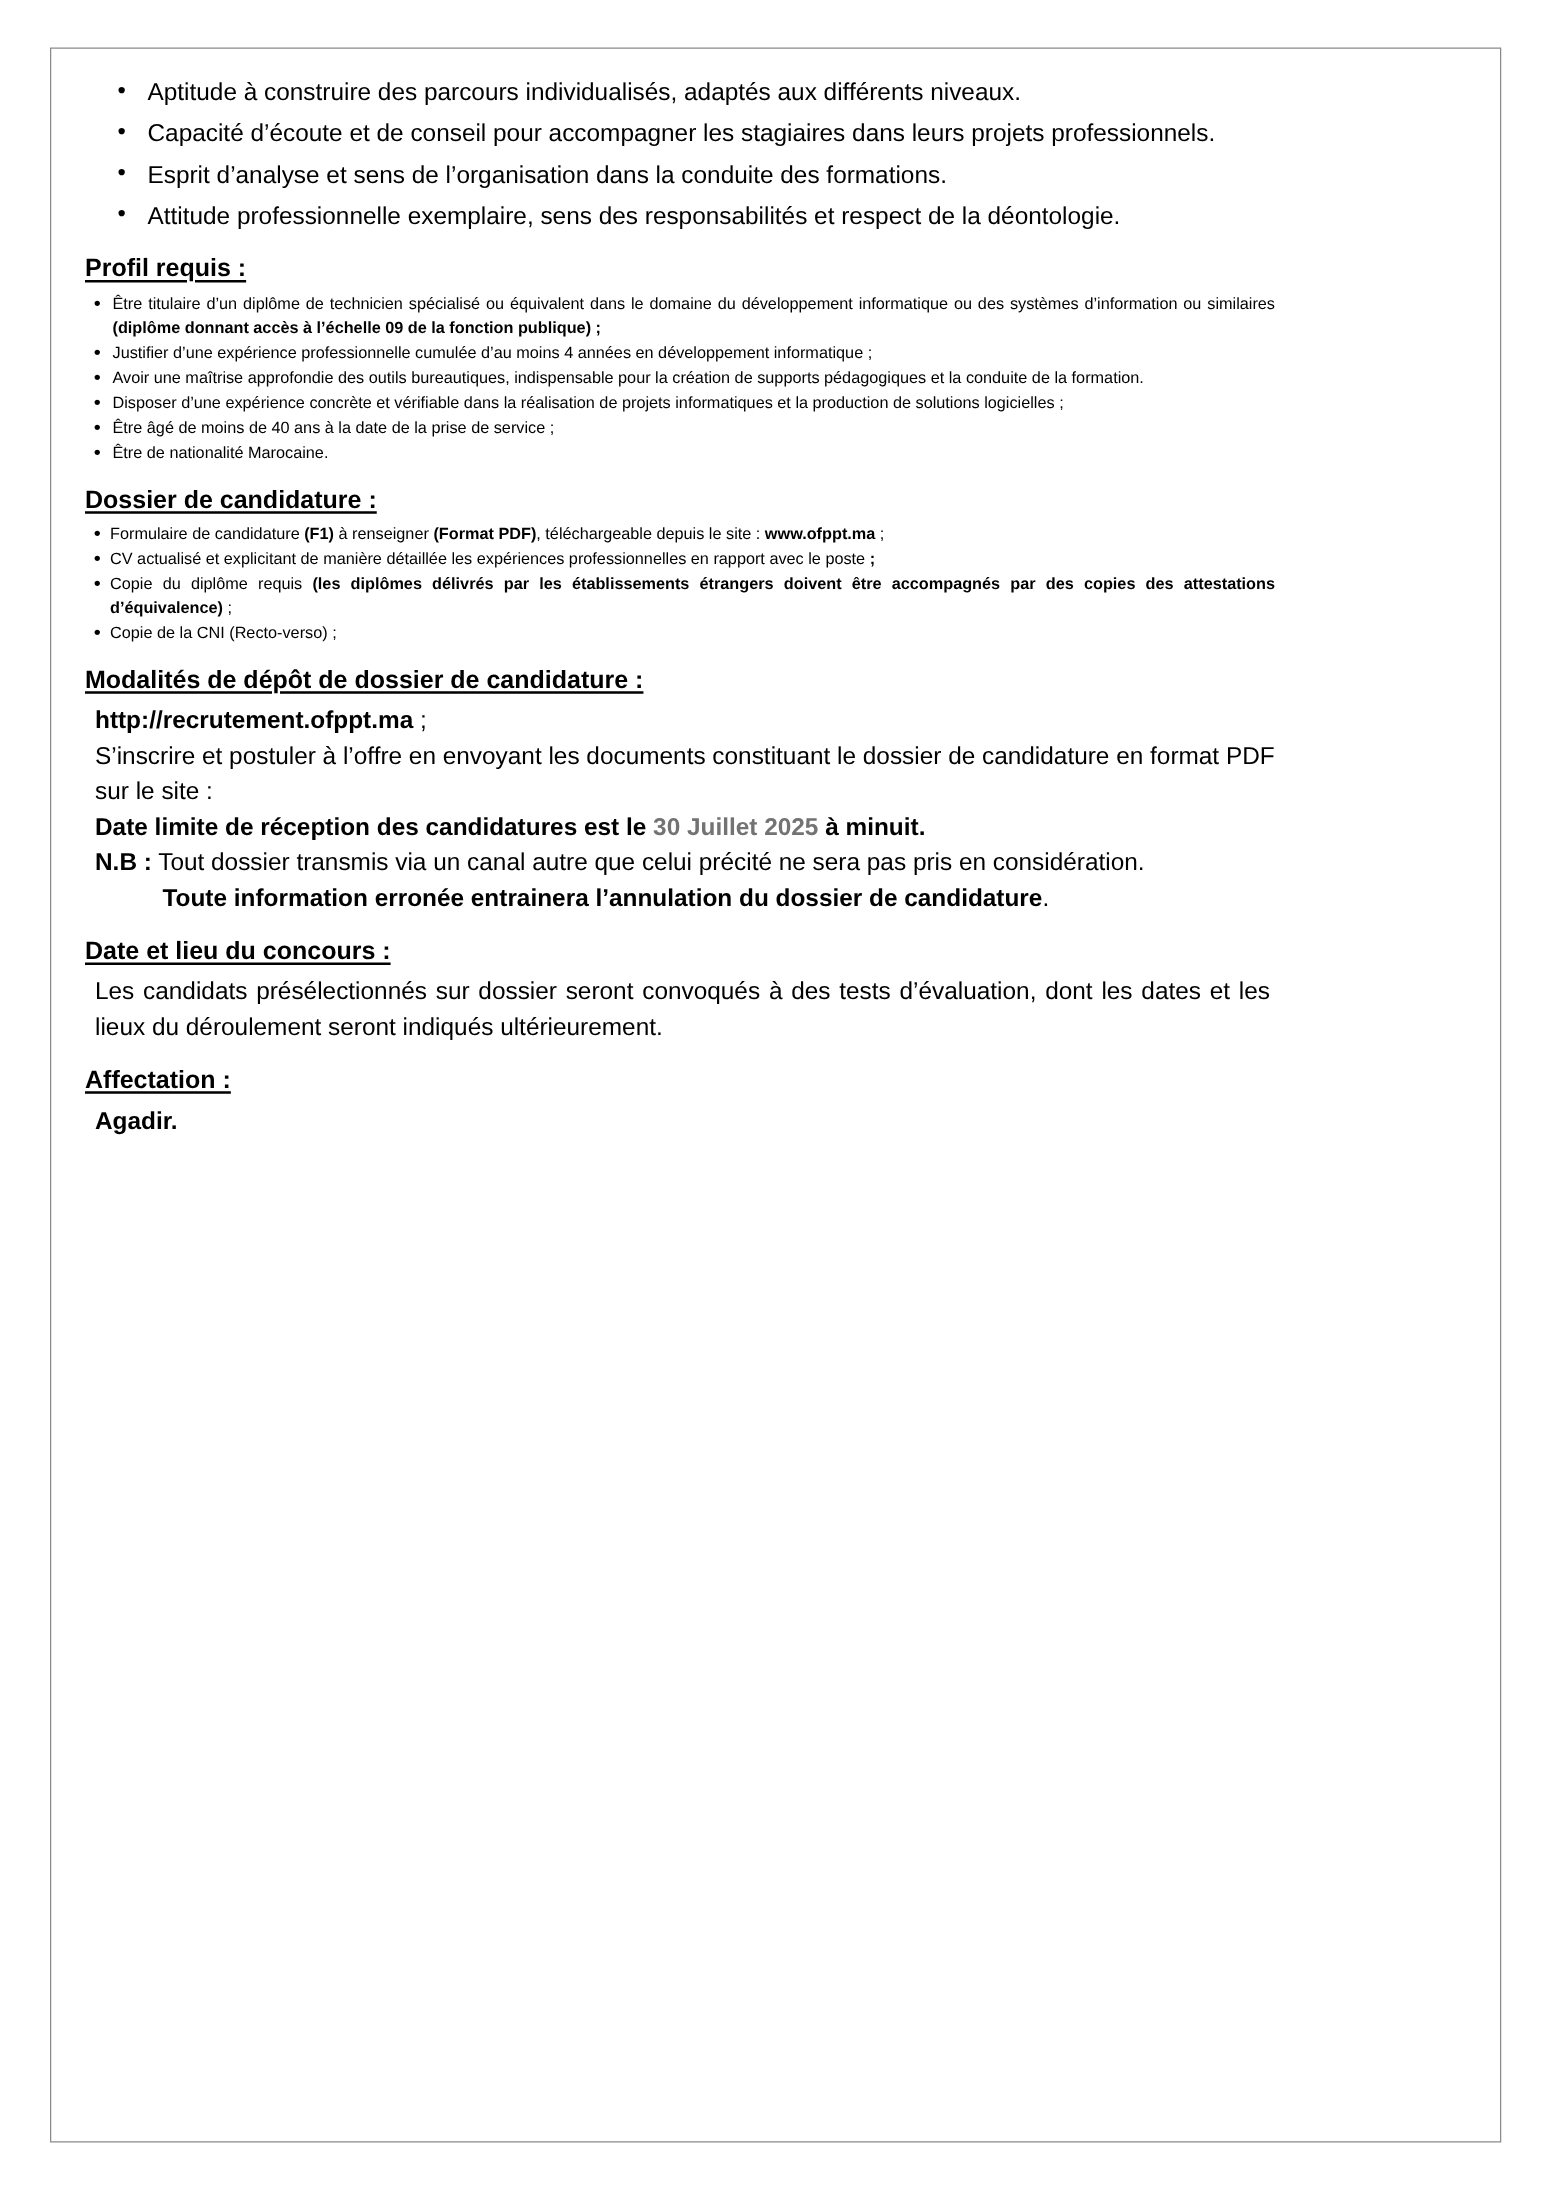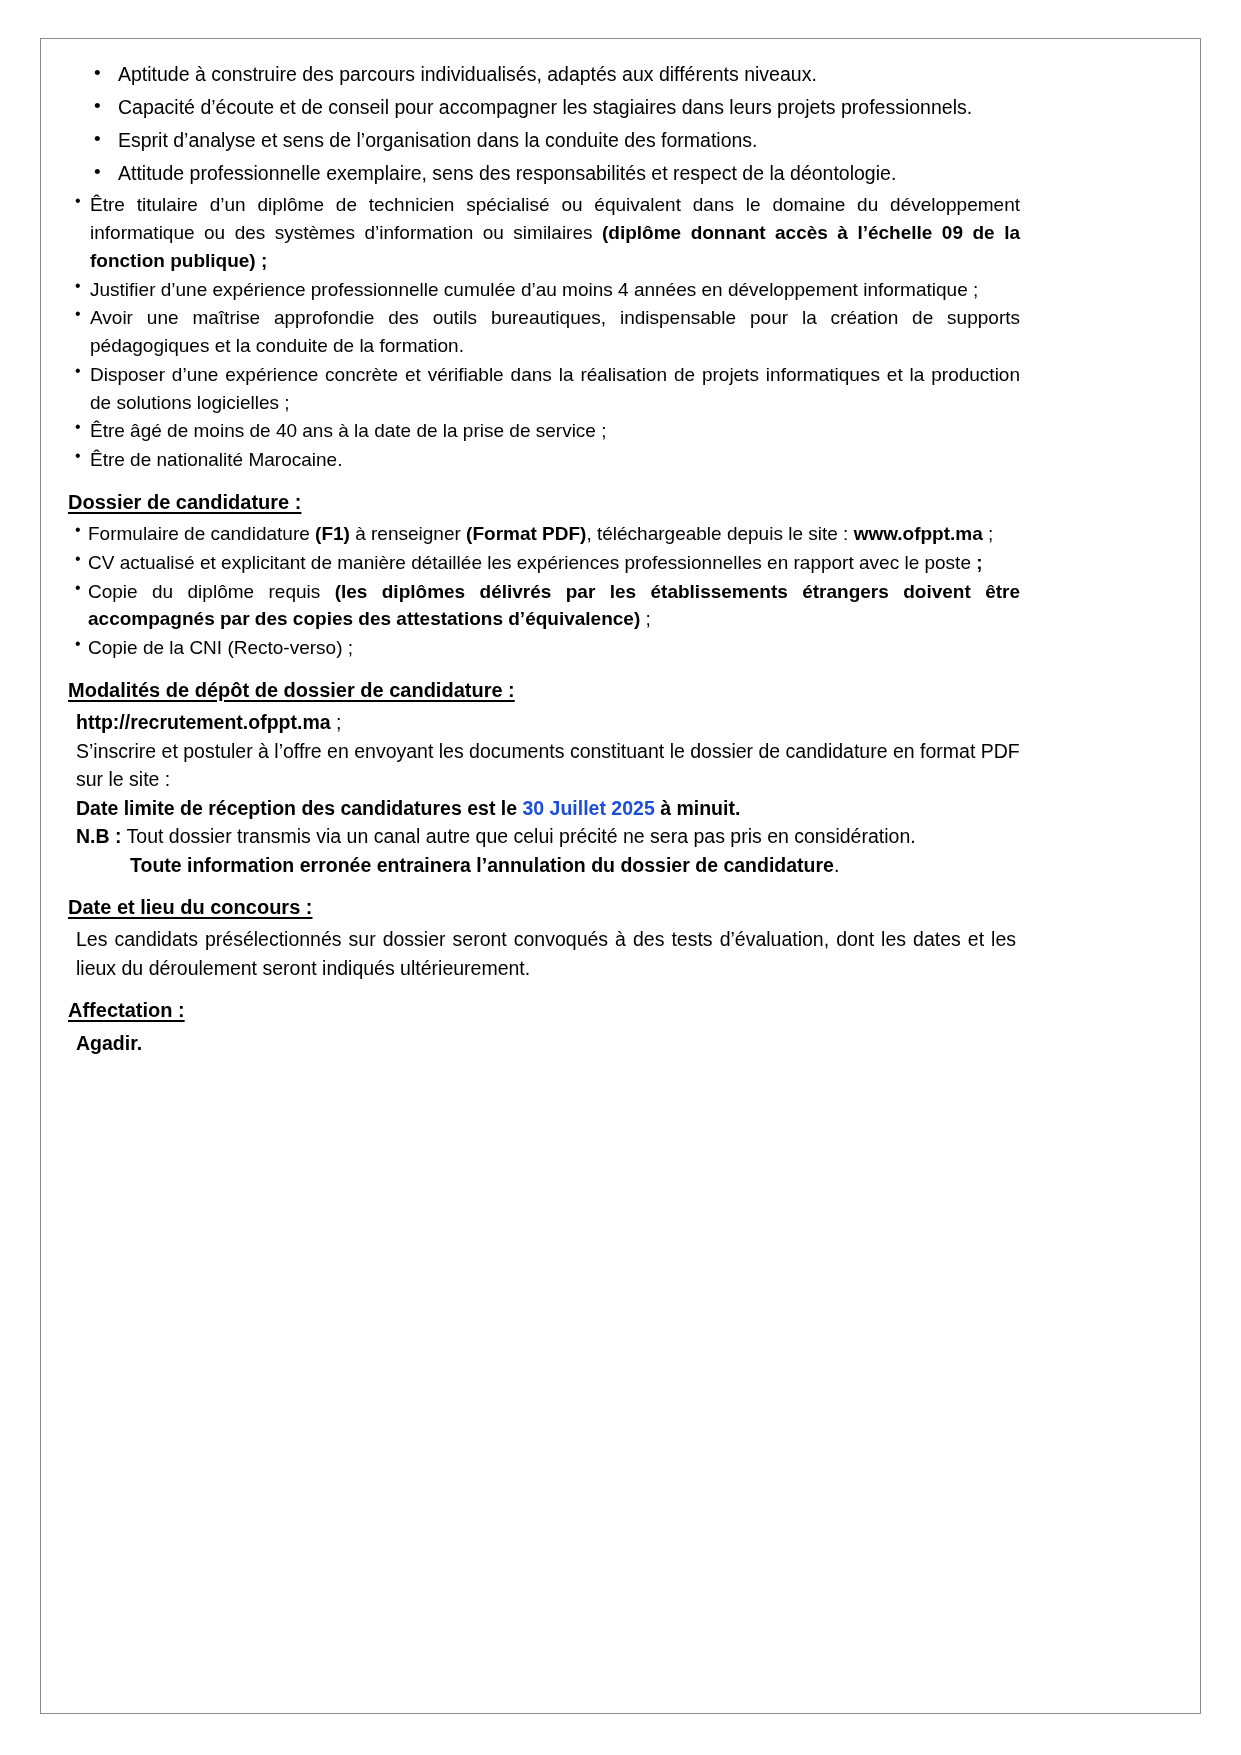--- a/index.html
+++ b/index.html
@@ -63,21 +63,21 @@
   
   ul.dot-list {
     list-style: none;
     margin: 0;
     padding: 0;
   }
   ul.dot-list > li {
     position: relative;
     padding-left: 22px;
     margin: 0 0 1px 0;
-    font-size: 19px;
+    font-size: 13px;
     line-height: 1.46;
     text-align: justify;
   }
   ul.dot-list > li::before {
     content: "\2022";
     position: absolute;
     left: 7px;
     top: -2px;
     font-size: 16px;
   }
@@ -99,21 +99,21 @@
     font-size: 19.5px;
     line-height: 1.46;
     margin: 0 0 0 0;
     padding-left: 8px;
     text-align: left;
   }
   .para.justify { text-align: justify; padding-right: 4px; }
   .para.indent-deep { padding-left: 62px; }
 
   b, .b { font-weight: bold; }
-  .date-highlight { color: #1d4ed8; font-weight: bold; }
+  .date-highlight { color: #737373; font-weight: bold; }
 </style>
 </head>
 <body>
 
 <div class="page">
   <div class="page-frame"></div>
 
   <div class="content">
 
     <ul class="round-list">
@@ -124,20 +124,23 @@
         <span>Capacité d’écoute et de conseil pour accompagner les stagiaires dans leurs projets professionnels.</span>
       </li>
       <li>
         <span>Esprit d’analyse et sens de l’organisation dans la conduite des formations.</span>
       </li>
       <li>
         <span>Attitude professionnelle exemplaire, sens des responsabilités et respect de la déontologie.</span>
       </li>
     </ul>
 
+    <h2 class="section-heading">
+      <span class="u">Profil requis :</span>
+    </h2>
     <ul class="dot-list">
       <li>
         <span>Être titulaire d’un diplôme de technicien spécialisé ou équivalent dans le domaine du développement informatique ou des systèmes d’information ou similaires </span><b>(diplôme donnant accès à l’échelle 09 de la fonction publique) ;</b>
       </li>
       <li>
         <span>Justifier d’une expérience professionnelle cumulée d’au moins 4 années en développement informatique ;</span>
       </li>
       <li>
         <span>Avoir une maîtrise approfondie des outils bureautiques, indispensable pour la création de supports pédagogiques et la conduite de la formation.</span>
       </li>

